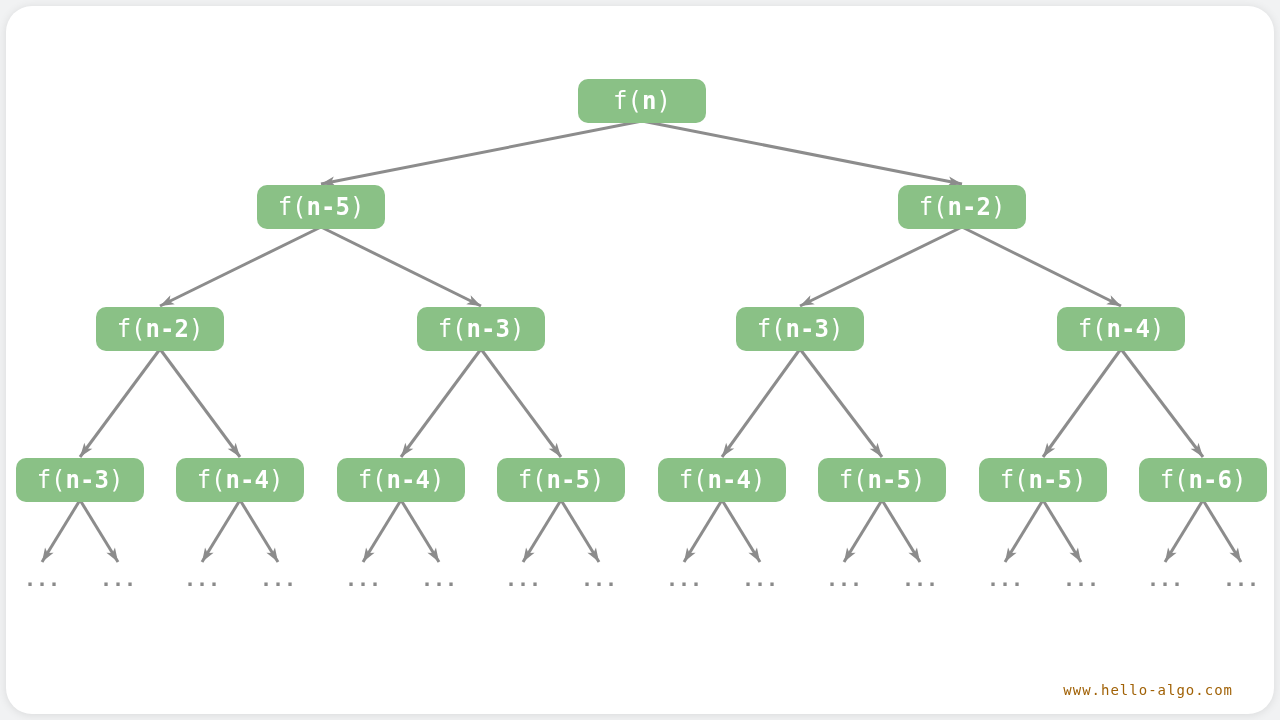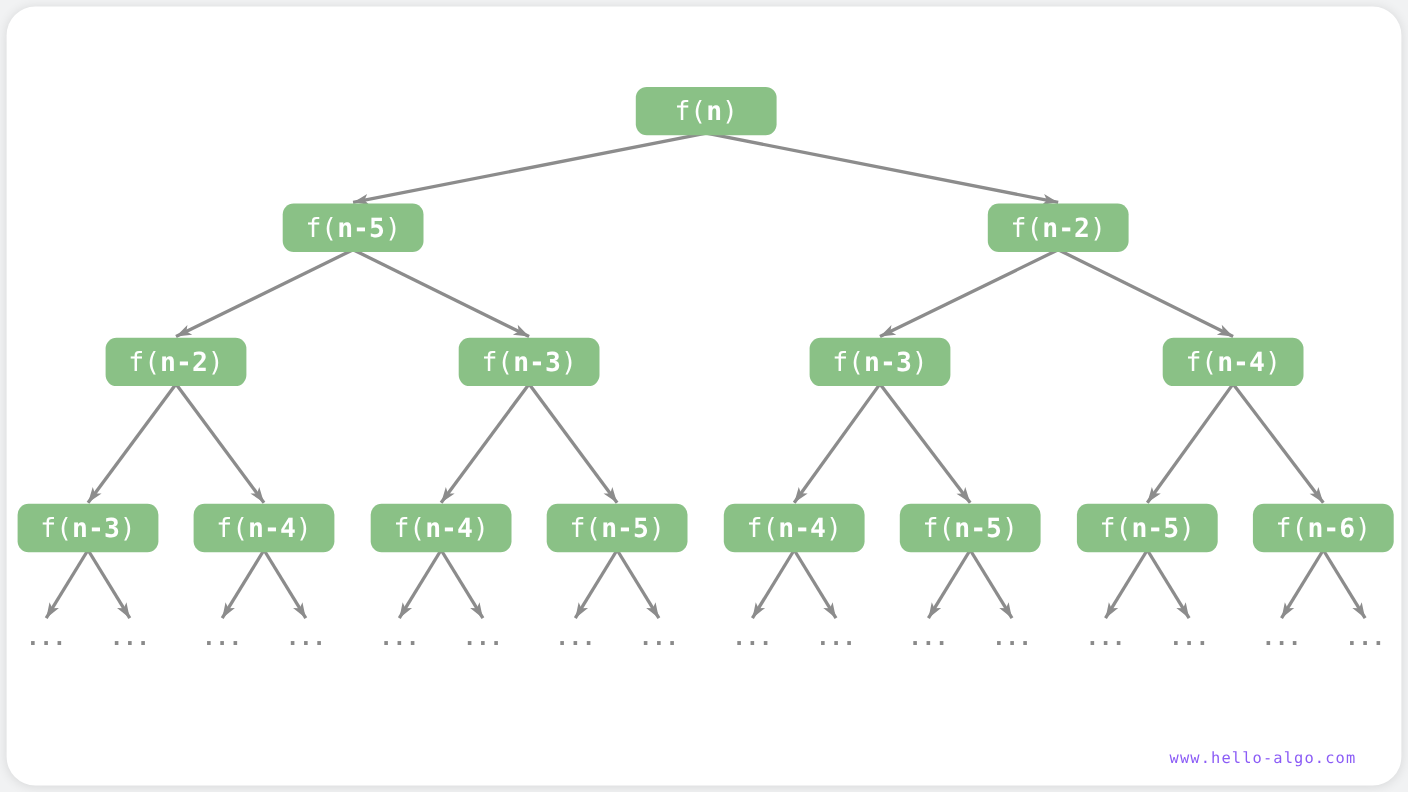--- a/index.html
+++ b/index.html
@@ -165,13 +165,13 @@
     <div class="dots" style="left: 1081px; top: 569px; color: rgb(138, 138, 138);">...</div>
     <div class="node" style="left: 1139px; top: 458px; background: rgb(138, 193, 134); color: rgb(255, 255, 255);">
       <span>f(</span>
       <b>n-6</b>
       <span>)</span>
     </div>
     <div class="dots" style="left: 1165px; top: 569px; color: rgb(138, 138, 138);">...</div>
     <div class="dots" style="left: 1241px; top: 569px; color: rgb(138, 138, 138);">...</div>
   </div>
 
-<div class="watermark" style="color: #8b5cf6;">www.hello-algo.com</div>
+<div class="watermark" style="color: #a16207;">www.hello-algo.com</div>
 
 </body></html>

